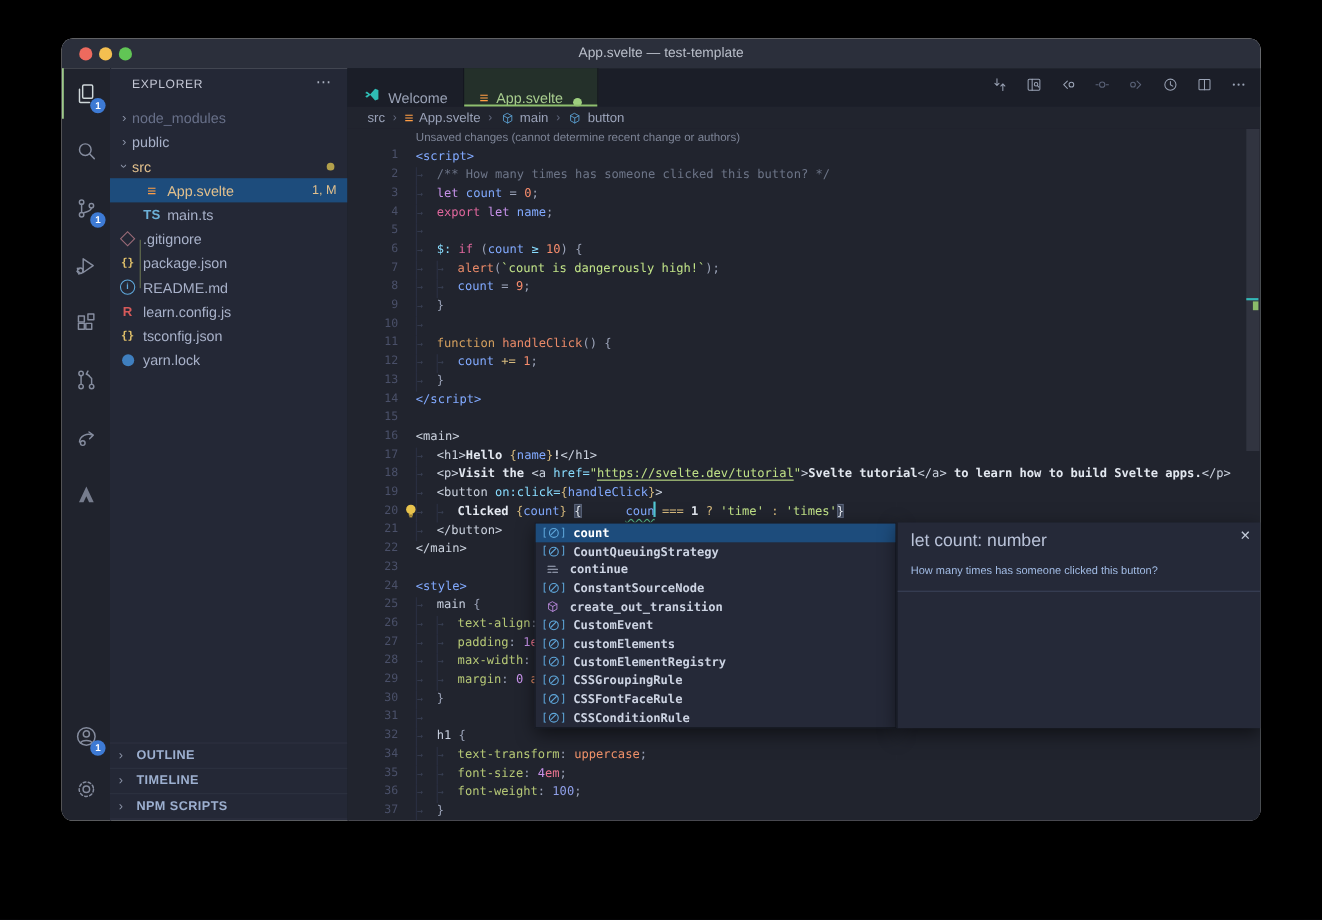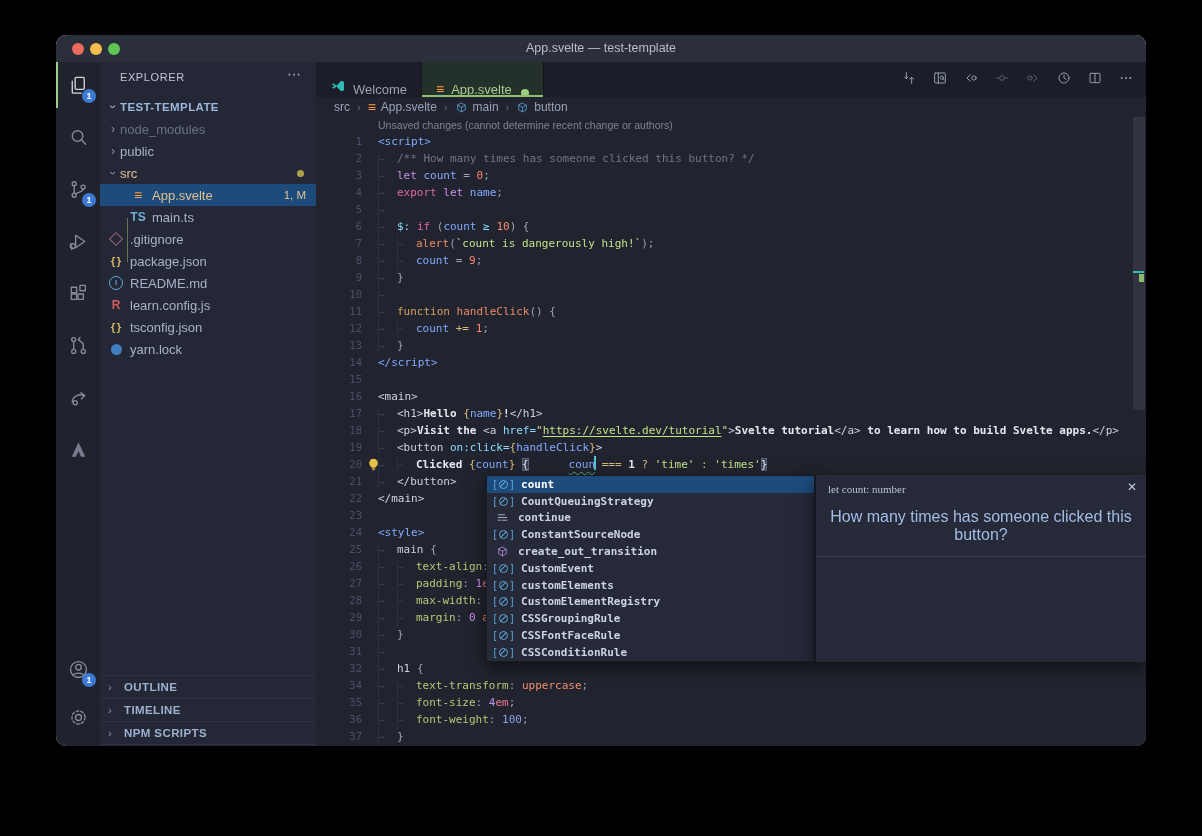--- a/index.html
+++ b/index.html
@@ -97,22 +97,22 @@
   .sg-icon{flex:0 0 20px;display:flex;align-items:center;justify-content:center;}
   .sgv{display:inline-flex;align-items:center;color:#5fa8dc;font-size:10px;font-weight:normal;
        font-family:"DejaVu Sans Mono",monospace;}
   .sgv .circ{width:7px;height:7px;border:1px solid #5fa8dc;border-radius:50%;position:relative;margin:0 1px;overflow:hidden;}
   .sgv .circ::after{content:"";position:absolute;left:-2px;top:2.5px;width:11px;height:1px;background:#5fa8dc;transform:rotate(-45deg);}
   .sg-icon svg{width:13px;height:13px;}
   
   .sgdoc{position:absolute;left:499px;top:358px;width:331px;height:187px;background:#252938;z-index:5;
          border-left:1px solid #171a23;box-shadow:0 5px 16px rgba(0,0,0,.55);box-sizing:border-box;}
   .sgdoc-head{padding:8px 12px 12px;border-bottom:1px solid #3a4157;}
-  .sig{font-family:Liberation Serif, serif;font-size:11px;color:#b9c2d8;}
-  .desc{margin-top:13px;font-size:16px;color:#a3bde6;text-align:center;}
+  .sig{font-family:Liberation Sans, sans-serif;font-size:16px;color:#b9c2d8;}
+  .desc{margin-top:13px;font-size:10px;color:#a3bde6;}
   .sg-close{position:absolute;top:5px;right:9px;color:#c3cad8;font-size:12px;cursor:default;}
   
   .sbar{position:absolute;right:0;top:0;width:14px;bottom:0;}
   .sbar .thumb{position:absolute;left:1px;right:1px;top:0;height:293px;background:rgba(120,130,150,.18);}
   .mark-cursor{position:absolute;right:2px;top:154px;width:11px;height:2px;background:#34b8b8;}
   .mark-mod{position:absolute;right:2px;top:157px;width:5px;height:8px;background:#8aba6a;}
 </style>
 </head>
 <body>
 
@@ -202,24 +202,20 @@
       </div>
   </div>
 
   <div class="sidebar">
     <div class="sb-head">
       <span class="sb-title">EXPLORER</span>
       <span class="sb-more">⋯</span>
     </div>
     <div class="tree" id="file-tree">
       <div class="src-guide"></div>
-    <div class="frow rootrow">
-          <span class="chev open">›</span>
-          <span>TEST-TEMPLATE</span>
-        </div>
         <div class="frow dim">
           <span class="chev">›</span>
           <span class="flabel">node_modules</span>
         </div>
         <div class="frow">
           <span class="chev">›</span>
           <span class="flabel">public</span>
         </div>
         <div class="frow mod">
           <span class="chev open">›</span>

